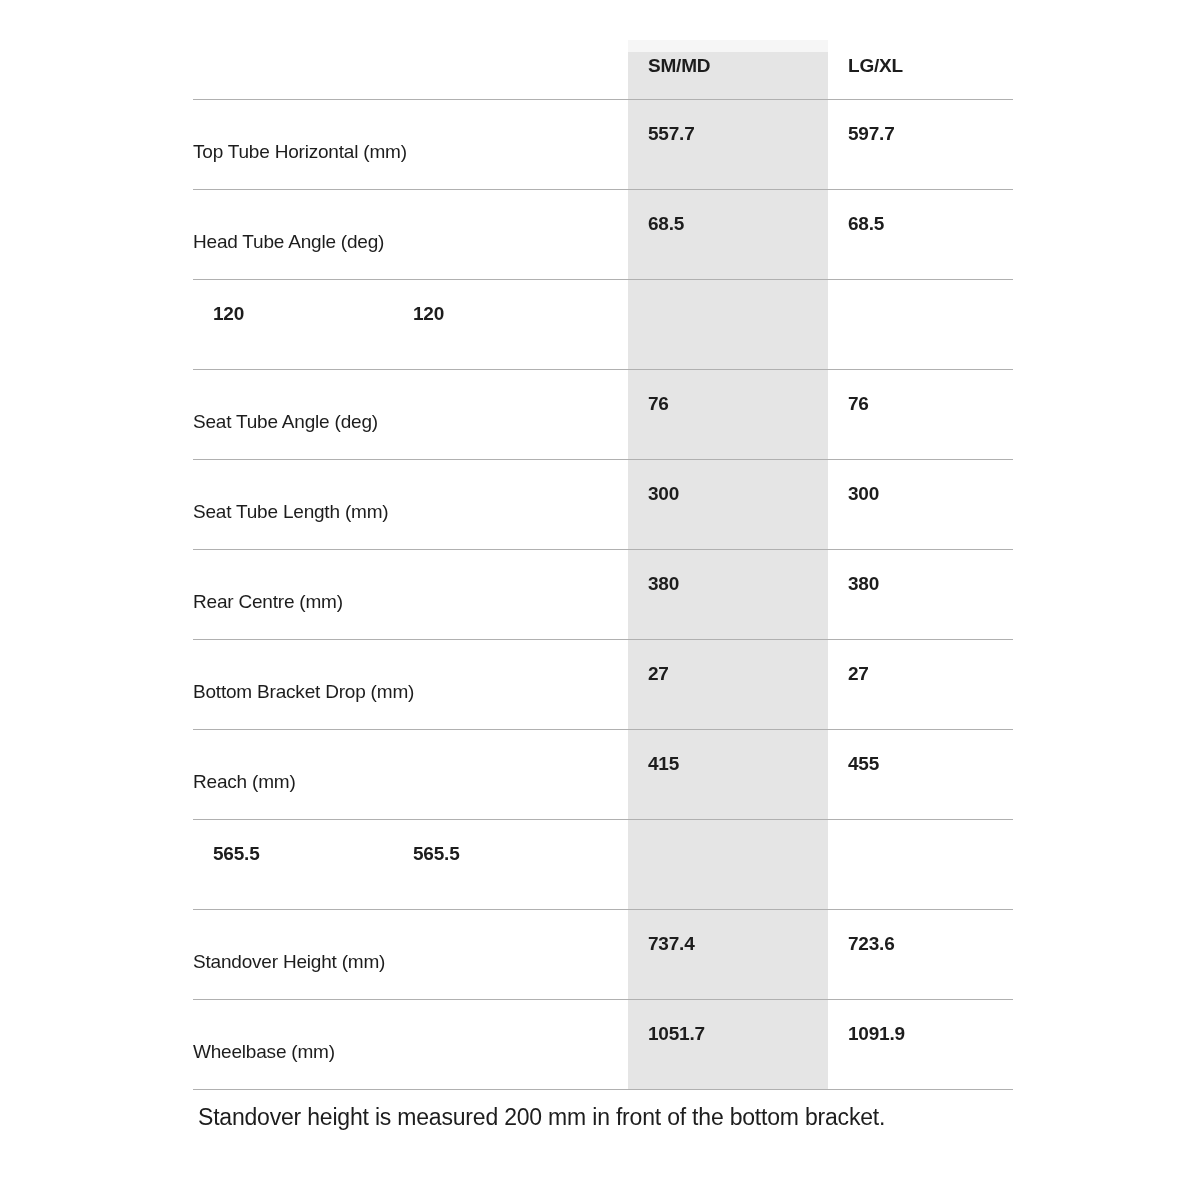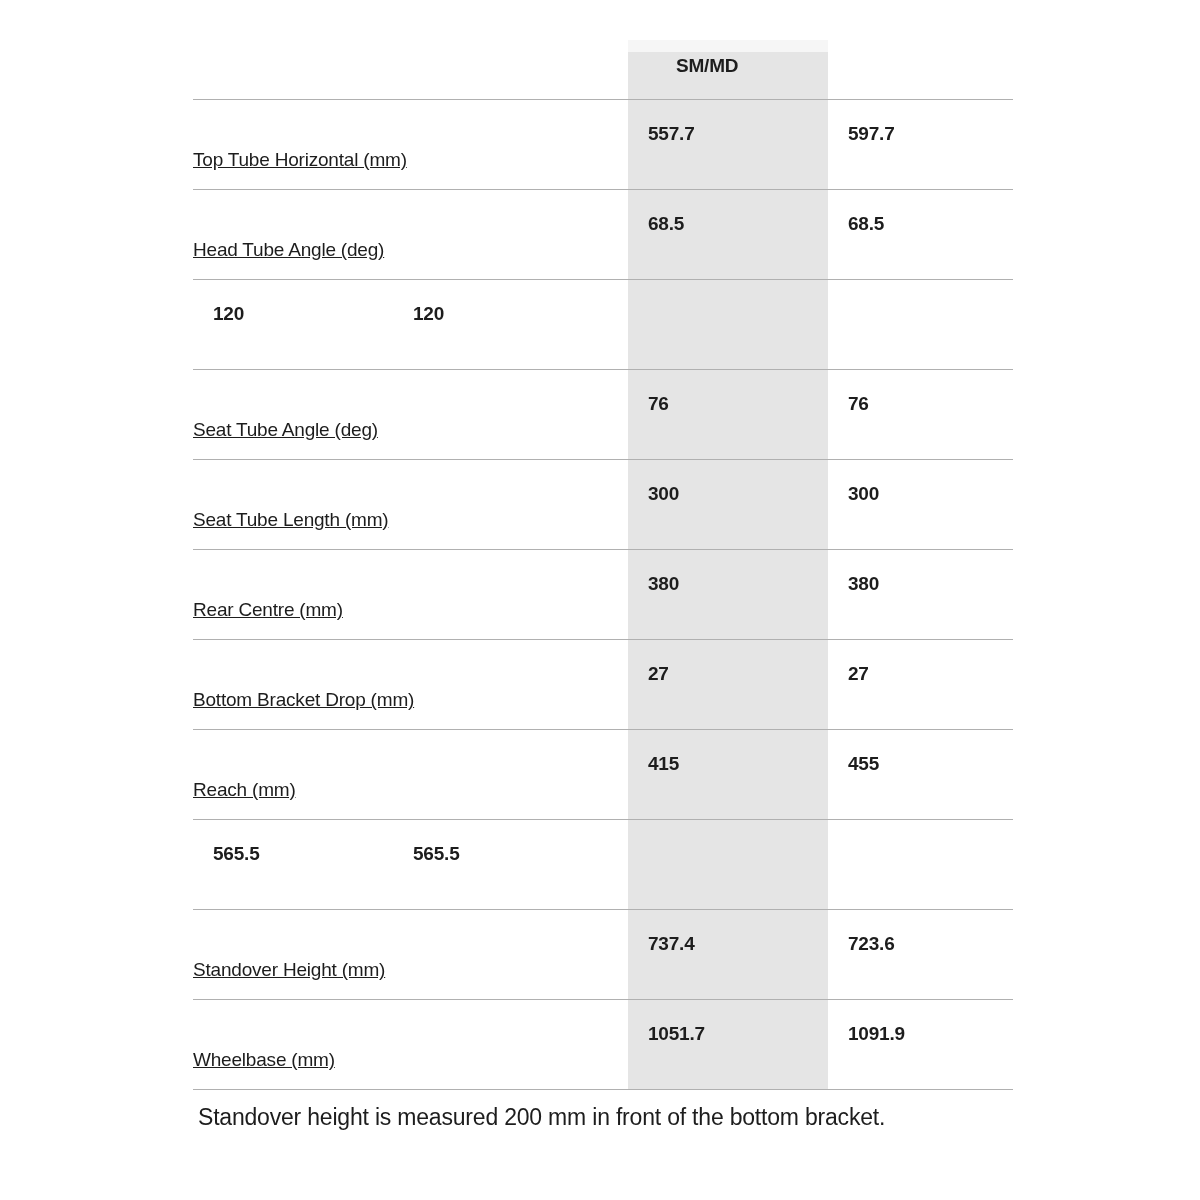--- a/index.html
+++ b/index.html
@@ -52,57 +52,56 @@
     display: flex;
     align-items: center;
     font-size: 19px;
     letter-spacing: -0.2px;
     line-height: 1.2;
   }
   .label-cell {
     width: 435px;
     padding-right: 18px;
     position: relative;
-    top: 16px;
-    text-decoration: underline;
+    top: 8px;
   }
   .value-cell {
     width: 200px;
     padding-left: 20px;
     position: relative;
     top: -10px;
     font-weight: bold;
   }
   .value-cell.last {
     width: 185px;
   }
   .header-cell {
     font-weight: 700;
     top: -3px;
-    margin-left: 28px;
   }
   .footnote {
     position: absolute;
     left: 198px;
     top: 1104px;
     font-size: 23px;
     letter-spacing: -0.2px;
     color: #1d1d1d;
   }
 </style>
 </head>
 <body>
 
 <div class="page">
   <div class="spec-table">
     <div class="highlight-col"></div>
 
     <div class="header-row">
       <div class="cell label-cell"></div>
       <div class="cell value-cell header-cell">SM/MD</div>
+      <div class="cell value-cell header-cell last">LG/XL</div>
     </div>
 
     <div class="row">
       <div class="cell label-cell">Top Tube Horizontal (mm)</div>
       <div class="cell value-cell">557.7</div>
       <div class="cell value-cell last">597.7</div>
     </div>
 
     <div class="row">
       <div class="cell label-cell">Head Tube Angle (deg)</div>

